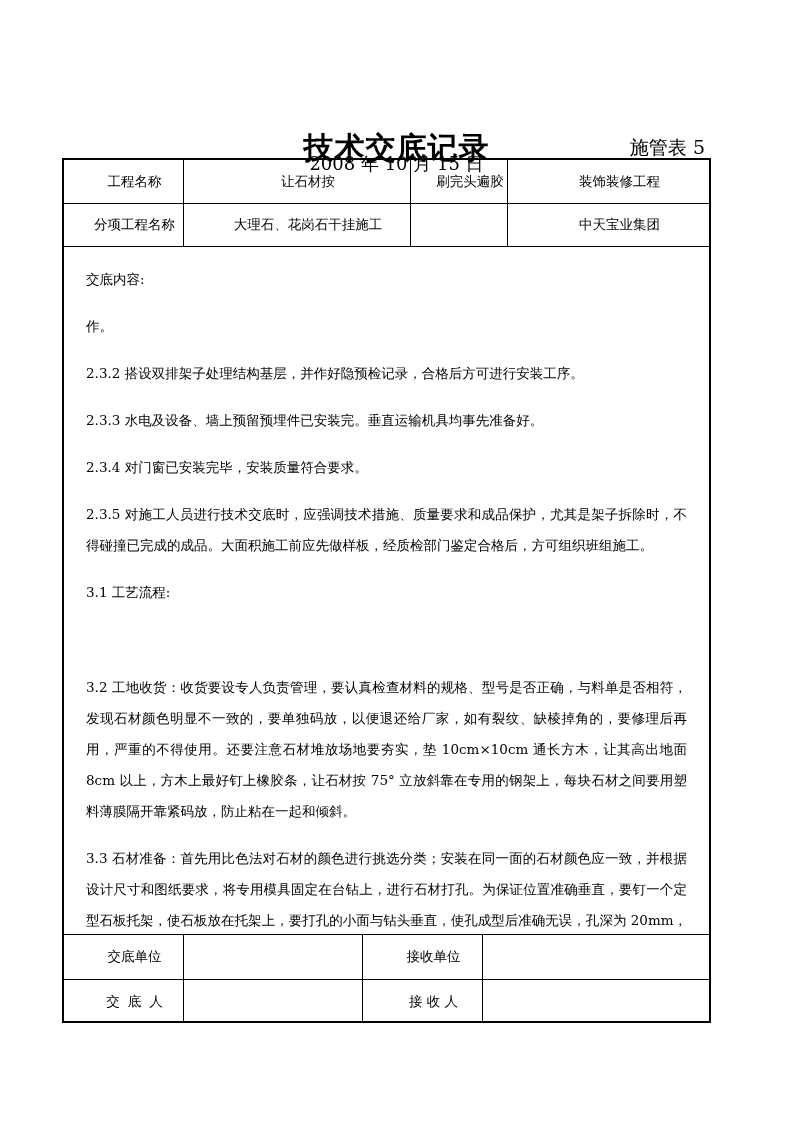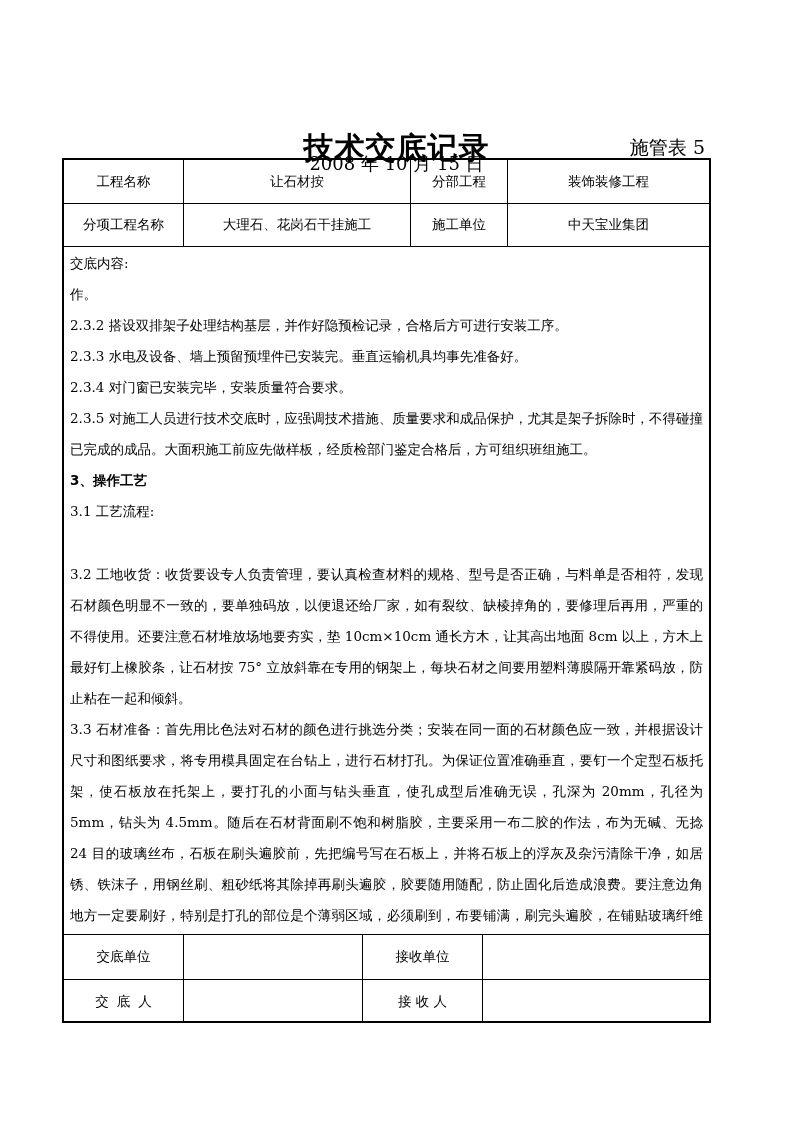--- a/index.html
+++ b/index.html
@@ -10,63 +10,61 @@
            font-size:30px; letter-spacing:1px;margin-top:40px; }
   .date { position:absolute; left:0; width:793px; top:152px; text-align:center; font-size:18px; }
   .formno { position:absolute; right:88px; top:135px; font-size:19px; }
 
   .frame { position:absolute; left:62px; top:158px; width:649px; height:865px;
            border:2px solid #000; box-sizing:border-box; }
   .hline { position:absolute; left:0; right:0; height:0; border-top:1px solid #000; }
   .vline { position:absolute; width:0; border-left:1px solid #000; }
 
   .cell { position:absolute; display:flex; align-items:center; justify-content:center;
-          font-size:13.5px; }
+          font-size:13.5px;margin-left:11px; }
   .cell.bold { font-family:"DejaVu Sans","Liberation Sans",sans-serif; font-weight:normal; font-size:13.5px; }
   .spaced { letter-spacing:8px;font-family:Liberation Mono, monospace; }
 
   .content { position:absolute; left:6px; right:6px; top:88px; height:686px; overflow:hidden;
              font-size:13.5px; line-height:31px; }
-  .content p { margin:0; text-align:justify; text-align-last:left; }
+  .content p { margin:16px; text-align:justify; text-align-last:left; }
   .content p.h { font-family:"DejaVu Sans","Liberation Sans",sans-serif; font-weight:bold; }
   .content p.blank { height:32px; }
 </style>
 </head>
 <body>
 
 <div class="title">技术交底记录</div>
 <div class="date">2008 年 10 月 15 日</div>
 <div class="formno">施管表 5</div>
 
 <div class="frame">
 
   <div class="hline" style="top:43px"></div>
   <div class="hline" style="top:86px"></div>
   <div class="vline" style="left:119px; top:0; height:87px"></div>
   <div class="vline" style="left:346px; top:0; height:87px"></div>
   <div class="vline" style="left:443px; top:0; height:87px"></div>
 
   <div class="cell" style="left:0; top:0; width:119px; height:43px">工程名称</div>
   <div class="cell" style="left:120px; top:0; width:226px; height:43px">让石材按</div>
-  <div class="cell" style="left:347px; top:0; width:96px; height:43px">分部工程</div>
+  <div class="cell" style="left:347px; top:0; width:96px; height:43px">刷完头遍胶</div>
   <div class="cell" style="left:444px; top:0; width:201px; height:43px">装饰装修工程</div>
 
   <div class="cell" style="left:0; top:44px; width:119px; height:42px">分项工程名称</div>
   <div class="cell bold" style="left:120px; top:44px; width:226px; height:42px">大理石、花岗石干挂施工</div>
-  <div class="cell" style="left:347px; top:44px; width:96px; height:42px">施工单位</div>
   <div class="cell" style="left:444px; top:44px; width:201px; height:42px">中天宝业集团</div>
 
   <div class="content">
     <p>交底内容:</p>
     <p>作。</p>
     <p>2.3.2 搭设双排架子处理结构基层，并作好隐预检记录，合格后方可进行安装工序。</p>
     <p>2.3.3 水电及设备、墙上预留预埋件已安装完。垂直运输机具均事先准备好。</p>
     <p>2.3.4 对门窗已安装完毕，安装质量符合要求。</p>
     <p>2.3.5 对施工人员进行技术交底时，应强调技术措施、质量要求和成品保护，尤其是架子拆除时，不得碰撞已完成的成品。大面积施工前应先做样板，经质检部门鉴定合格后，方可组织班组施工。</p>
-    <p class="h">3、操作工艺</p>
     <p>3.1 工艺流程:</p>
     <p class="blank"></p>
     <p>3.2 工地收货：收货要设专人负责管理，要认真检查材料的规格、型号是否正确，与料单是否相符，发现石材颜色明显不一致的，要单独码放，以便退还给厂家，如有裂纹、缺棱掉角的，要修理后再用，严重的不得使用。还要注意石材堆放场地要夯实，垫 10cm×10cm 通长方木，让其高出地面 8cm 以上，方木上最好钉上橡胶条，让石材按 75° 立放斜靠在专用的钢架上，每块石材之间要用塑料薄膜隔开靠紧码放，防止粘在一起和倾斜。</p>
     <p>3.3 石材准备：首先用比色法对石材的颜色进行挑选分类；安装在同一面的石材颜色应一致，并根据设计尺寸和图纸要求，将专用模具固定在台钻上，进行石材打孔。为保证位置准确垂直，要钉一个定型石板托架，使石板放在托架上，要打孔的小面与钻头垂直，使孔成型后准确无误，孔深为 20mm，孔径为 5mm，钻头为 4.5mm。随后在石材背面刷不饱和树脂胶，主要采用一布二胶的作法，布为无碱、无捻 24 目的玻璃丝布，石板在刷头遍胶前，先把编号写在石板上，并将石板上的浮灰及杂污清除干净，如居锈、铁沫子，用钢丝刷、粗砂纸将其除掉再刷头遍胶，胶要随用随配，防止固化后造成浪费。要注意边角地方一定要刷好，特别是打孔的部位是个薄弱区域，必须刷到，布要铺满，刷完头遍胶，在铺贴玻璃纤维网格</p>
   </div>
 
   <div class="hline" style="top:774px"></div>
   <div class="hline" style="top:819px"></div>
   <div class="vline" style="left:119px; top:774px; height:89px"></div>
   <div class="vline" style="left:298px; top:774px; height:89px"></div>

